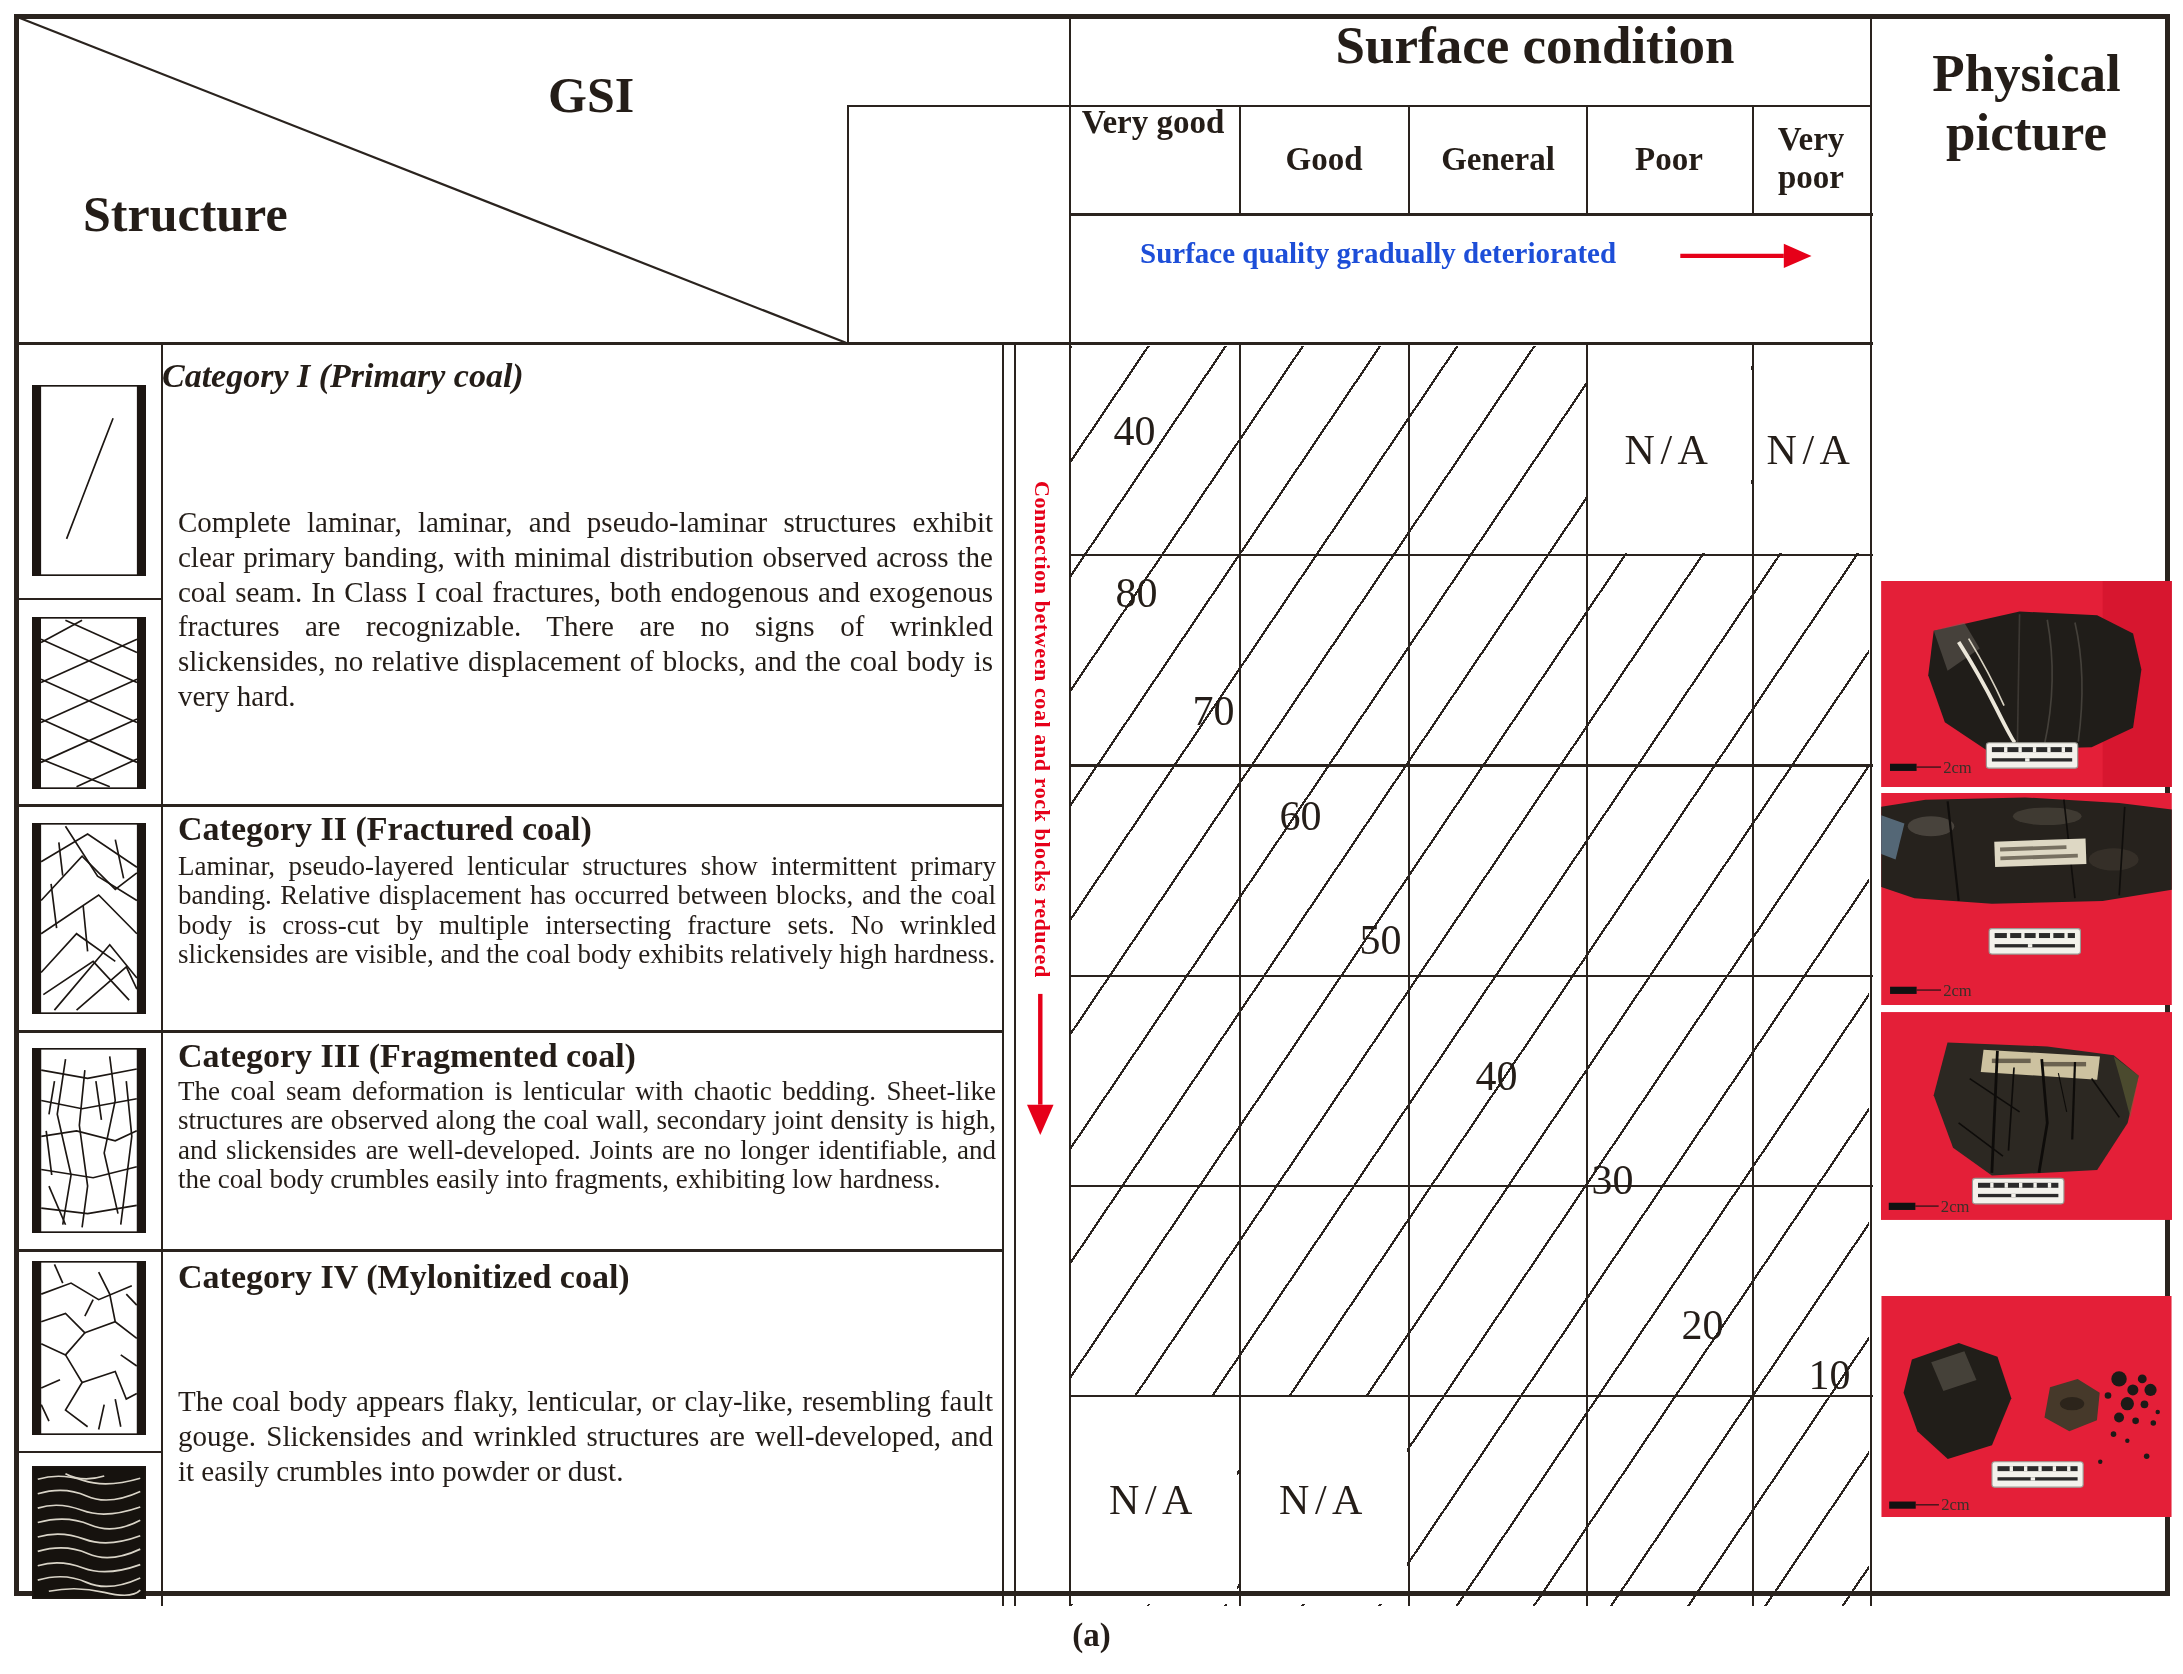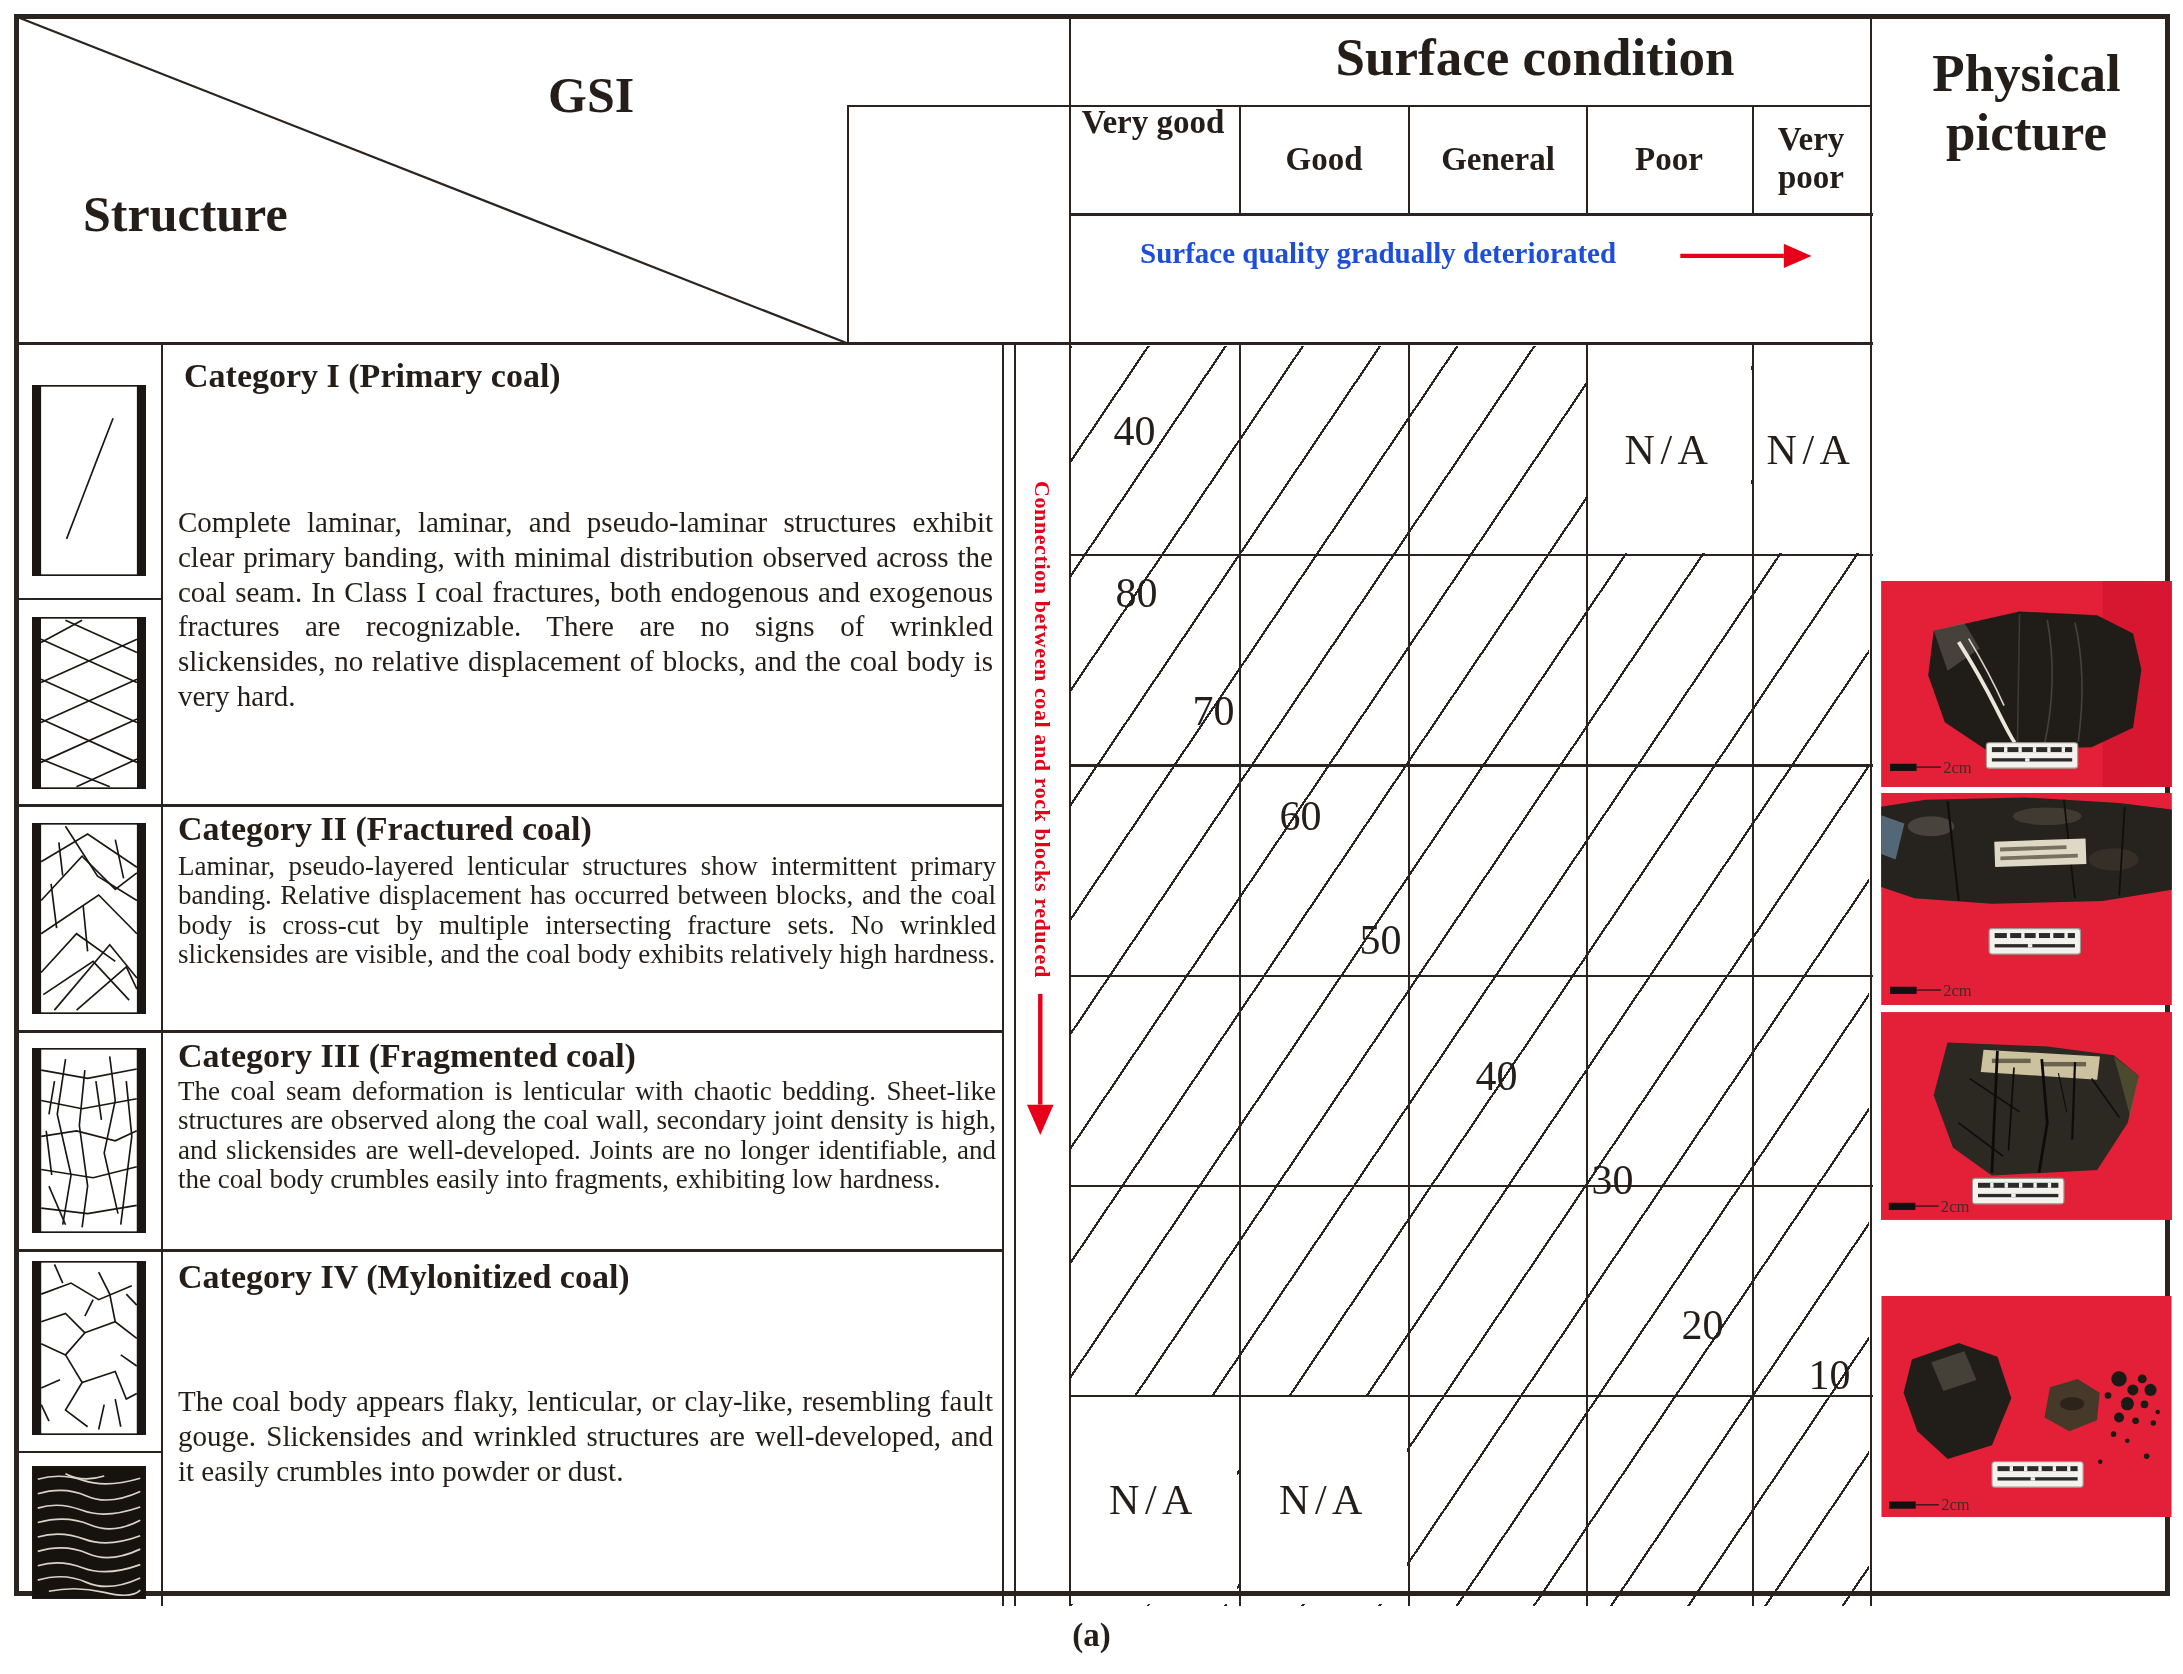--- a/index.html
+++ b/index.html
@@ -65,21 +65,21 @@
   <div class="gl" style="left:1069px;top:1395px;width:804px;height:1.7px;"></div>
   <div class="gl" style="left:14px;top:804px;width:990px;height:2.8px;"></div>
   <div class="gl" style="left:14px;top:1030px;width:990px;height:2.8px;"></div>
   <div class="gl" style="left:14px;top:1249px;width:990px;height:2.8px;"></div>
   <div class="gl" style="left:14px;top:598px;width:148px;height:1.7px;"></div>
   <div class="gl" style="left:14px;top:1451px;width:148px;height:1.7px;"></div>
 
   <div class="abs corner" style="left:548px;top:66px;">GSI</div>
   <div class="abs corner" style="left:83px;top:185px;">Structure</div>
 
-  <div class="bigtitle" style="left:1069px;top:28px;width:932px;">Surface condition</div>
+  <div class="bigtitle" style="left:1069px;top:16px;width:932px;">Surface condition</div>
   <div class="bigtitle" style="left:1876px;top:44px;width:301px;">Physical picture</div>
 
   <div class="collabel" style="left:1077px;top:104px;width:152px;">Very good</div>
   <div class="collabel" style="left:1243px;top:141px;width:162px;">Good</div>
   <div class="collabel" style="left:1413px;top:141px;width:170px;">General</div>
   <div class="collabel" style="left:1590px;top:141px;width:158px;">Poor</div>
   <div class="collabel" style="left:1756px;top:121px;width:110px;">Very poor</div>
 
   <div class="rednote" style="left:1140px;top:237px;">Surface quality gradually deteriorated</div>
 
@@ -93,21 +93,21 @@
   <div class="gsinum" style="left:1452px;top:1052px;">40</div>
   <div class="gsinum" style="left:1568px;top:1156px;">30</div>
   <div class="gsinum" style="left:1658px;top:1301px;">20</div>
   <div class="gsinum" style="left:1785px;top:1351px;">10</div>
 
   <div class="natext" style="left:1587px;top:346px;width:164px;height:207px;">N/A</div>
   <div class="natext" style="left:1753px;top:346px;width:116px;height:207px;">N/A</div>
   <div class="natext" style="left:1070px;top:1396px;width:167px;height:208px;">N/A</div>
   <div class="natext" style="left:1240px;top:1396px;width:167px;height:208px;">N/A</div>
 
-  <div class="cattitle" style="left:184px;top:357px;">Category I (Primary coal)</div>
+  <div class="cattitle" style="left:162px;top:357px;font-style:italic;">Category I (Primary coal)</div>
   <div class="catbody" style="left:178px;top:505px;width:815px;">Complete laminar, laminar, and pseudo-laminar structures exhibit clear primary banding, with minimal distribution observed across the coal seam. In Class I coal fractures, both endogenous and exogenous fractures are recognizable. There are no signs of wrinkled slickensides, no relative displacement of blocks, and the coal body is very hard.</div>
 
   <div class="cattitle" style="left:178px;top:810px;">Category II (Fractured coal)</div>
   <div class="catbody tight" style="left:178px;top:852px;width:818px;">Laminar, pseudo-layered lenticular structures show intermittent primary banding. Relative displacement has occurred between blocks, and the coal body is cross-cut by multiple intersecting fracture sets. No wrinkled slickensides are visible, and the coal body exhibits relatively high hardness.</div>
 
   <div class="cattitle" style="left:178px;top:1037px;">Category III (Fragmented coal)</div>
   <div class="catbody tight" style="left:178px;top:1077px;width:818px;">The coal seam deformation is lenticular with chaotic bedding. Sheet-like structures are observed along the coal wall, secondary joint density is high, and slickensides are well-developed. Joints are no longer identifiable, and the coal body crumbles easily into fragments, exhibiting low hardness.</div>
 
   <div class="cattitle" style="left:178px;top:1258px;">Category IV (Mylonitized coal)</div>
   <div class="catbody" style="left:178px;top:1384px;width:815px;">The coal body appears flaky, lenticular, or clay-like, resembling fault gouge. Slickensides and wrinkled structures are well-developed, and it easily crumbles into powder or dust.</div>

